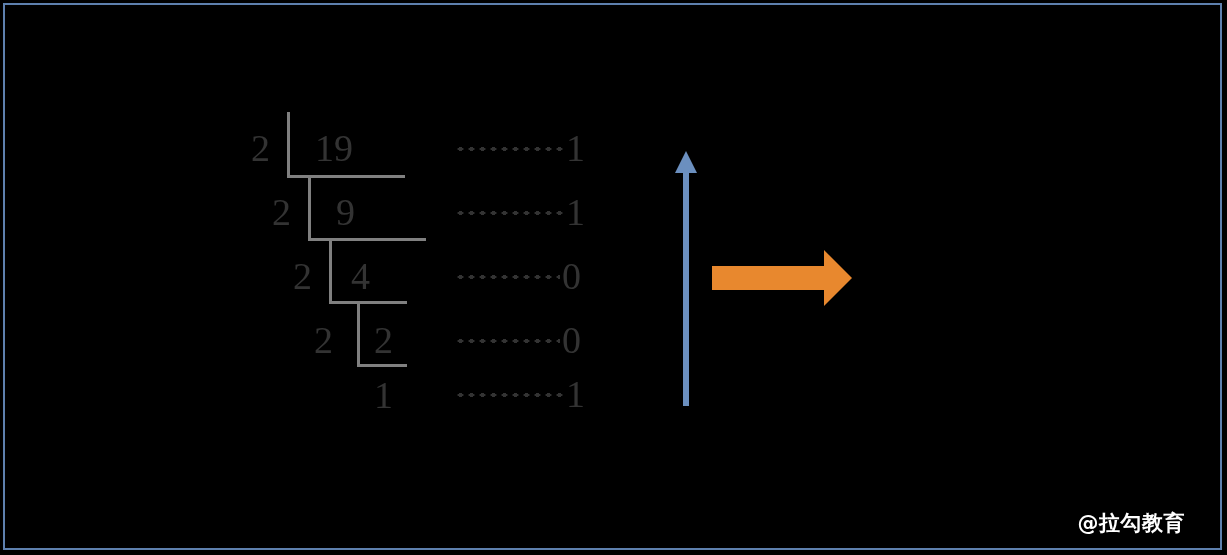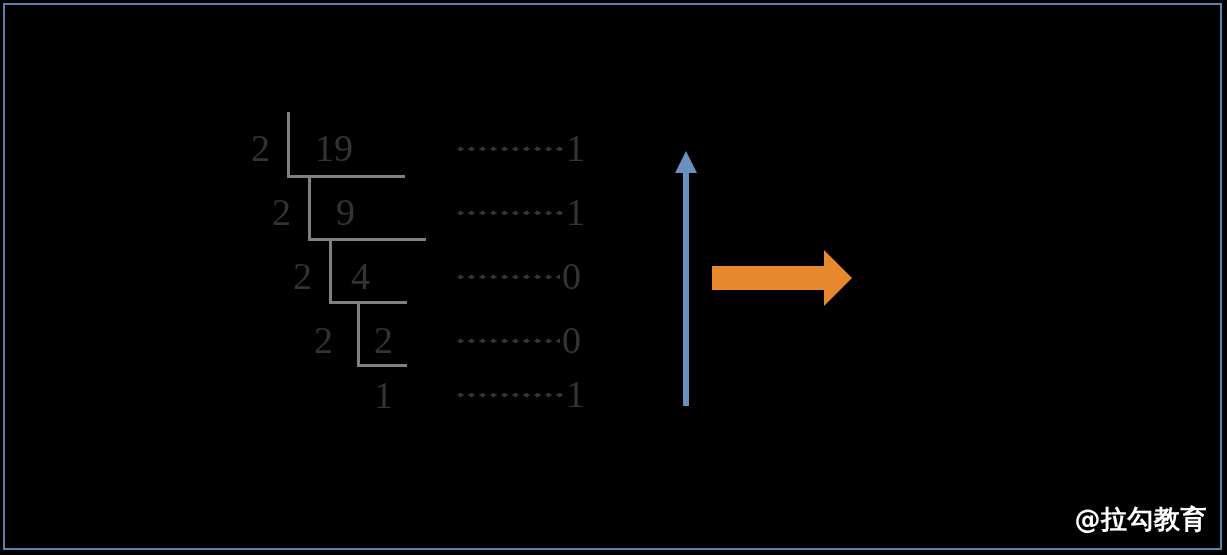--- a/index.html
+++ b/index.html
@@ -82,25 +82,25 @@
     font-family: "Liberation Serif", serif;
     font-size: 40px;
     line-height: 44px;
     letter-spacing: 1px;
     white-space: nowrap;
   }
 
   
   #watermark {
     position: absolute;
-    right: 20px;
+    right: 42px;
     bottom: 18px;
     color: #ffffff;
     font-family: "DejaVu Sans", sans-serif;
-    font-size: 26px;
+    font-size: 21px;
     font-weight: bold;
     letter-spacing: 0.5px;
     white-space: nowrap;
   }
 </style>
 </head>
 <body>
 
 <div id="canvas">
 

